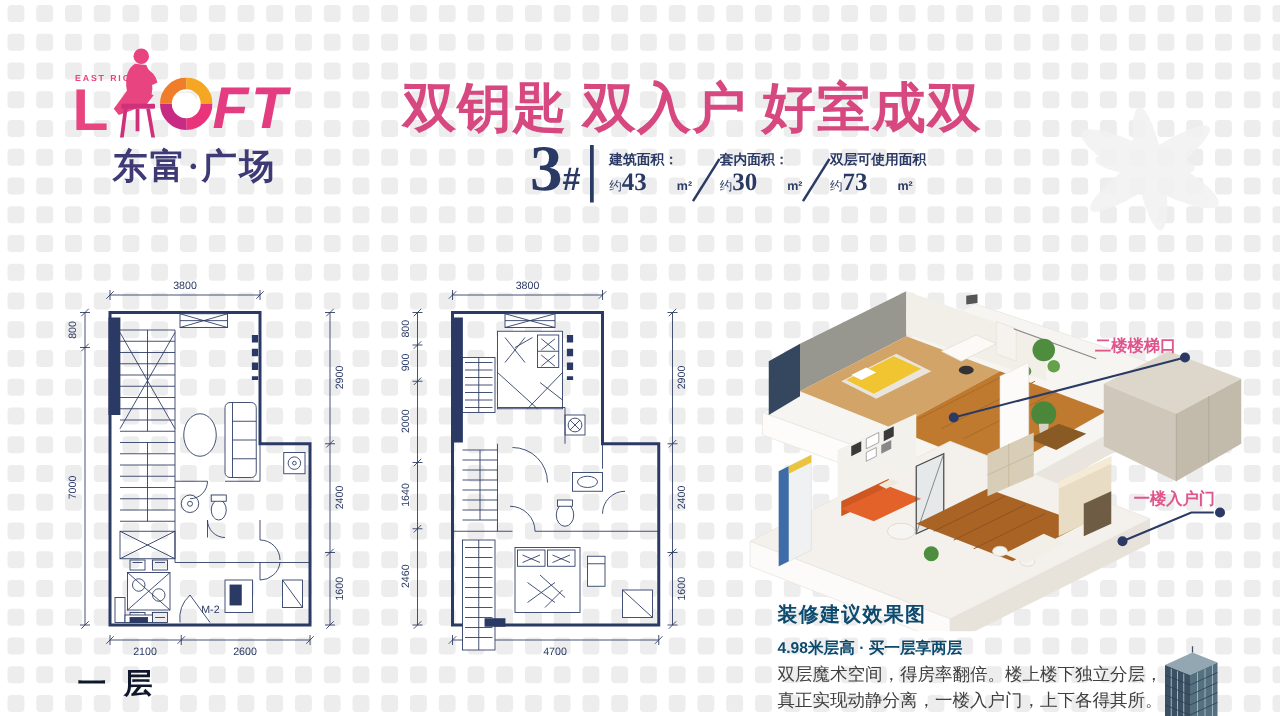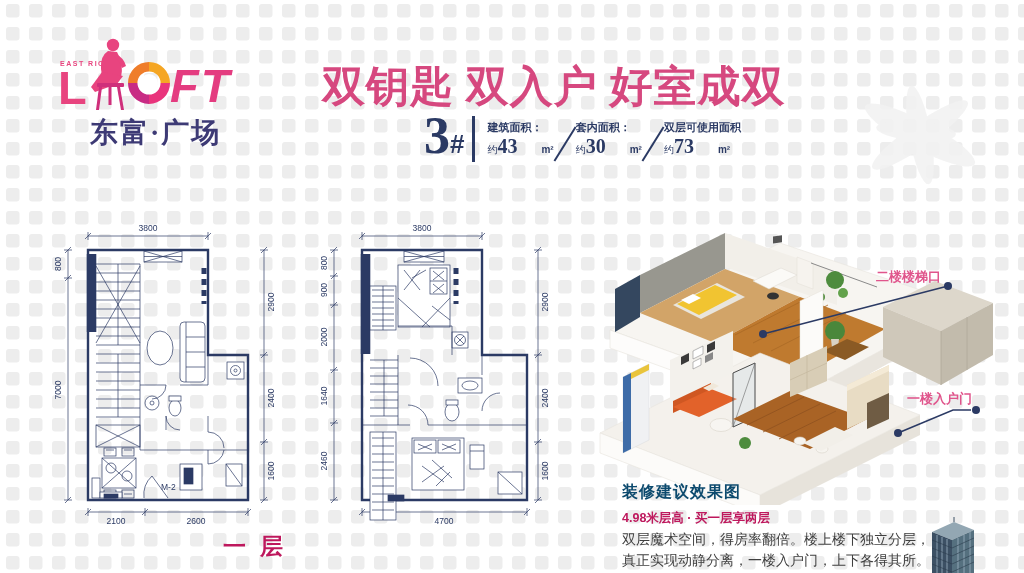--- a/index.html
+++ b/index.html
@@ -24,32 +24,32 @@
   .unit-hash{font-size:26px;font-weight:800;vertical-align:baseline;}
   .vbar{width:3px;height:46px;background:#2b3a64;margin:6px 12px 0 8px;}
   .stat{margin-top:10px;}
   .stat .lbl{font-size:11px;font-weight:bold;white-space:nowrap;}
   .stat .val{white-space:nowrap;line-height:1;margin-top:1px;}
   .stat .pre{font-size:10px;}
   .stat .num{font-size:20px;font-weight:800;font-family:"Liberation Serif","DejaVu Serif",serif;}
   .stat .un{font-size:10px;font-weight:bold;padding-left:24px;}
   .slash{width:2px;height:40px;background:#2b3a64;transform:rotate(32deg);margin:14px 10px 0 10px;}
   
-  .plan-cap{font-size:23px;font-weight:600;color:#be185d;text-align:right;letter-spacing:14px;padding-left:14px;}
+  .plan-cap{font-size:23px;font-weight:600;color:#0f172a;text-align:left;letter-spacing:14px;padding-left:14px;}
   .cap1{left:48px;top:531px;width:235px;}
   .cap2{left:300px;top:533px;width:255px;}
   .dimt{font-size:8.5px;fill:#2b3a64;font-family:"Liberation Sans",sans-serif;}
   .lnthick{stroke:#2b3a64;fill:none;stroke-width:2.4;}
   .lnthin{stroke:#2b3a64;fill:none;stroke-width:.7;}
   .dim{stroke:#2b3a64;stroke-width:.7;}
   
   .callout-txt{font-size:13px;font-weight:bold;fill:#e0558c;font-family:"Liberation Sans",sans-serif;}
   .caption{left:622px;top:482px;width:340px;}
   .caption h3{margin:0;font-size:16px;color:#0c4a6e;letter-spacing:1px;}
-  .caption .sub{margin-top:7px;font-size:12.5px;font-weight:bold;color:#be185d;}
+  .caption .sub{margin-top:7px;font-size:12.5px;font-weight:bold;color:#0c4a6e;}
   .caption .bodyln{margin-top:4px;font-size:14px;color:#404040;line-height:17px;}
 </style>
 </head>
 <body>
 
 <div class="canvas">
 
   <svg id="bgdots" class="abs" style="left:0;top:0;" width="1024" height="573">
       <rect x="6" y="4" width="13.5" height="13.5" rx="3" fill="#ededed"></rect>
       <rect x="29" y="4" width="13.5" height="13.5" rx="3" fill="#ededed"></rect>

